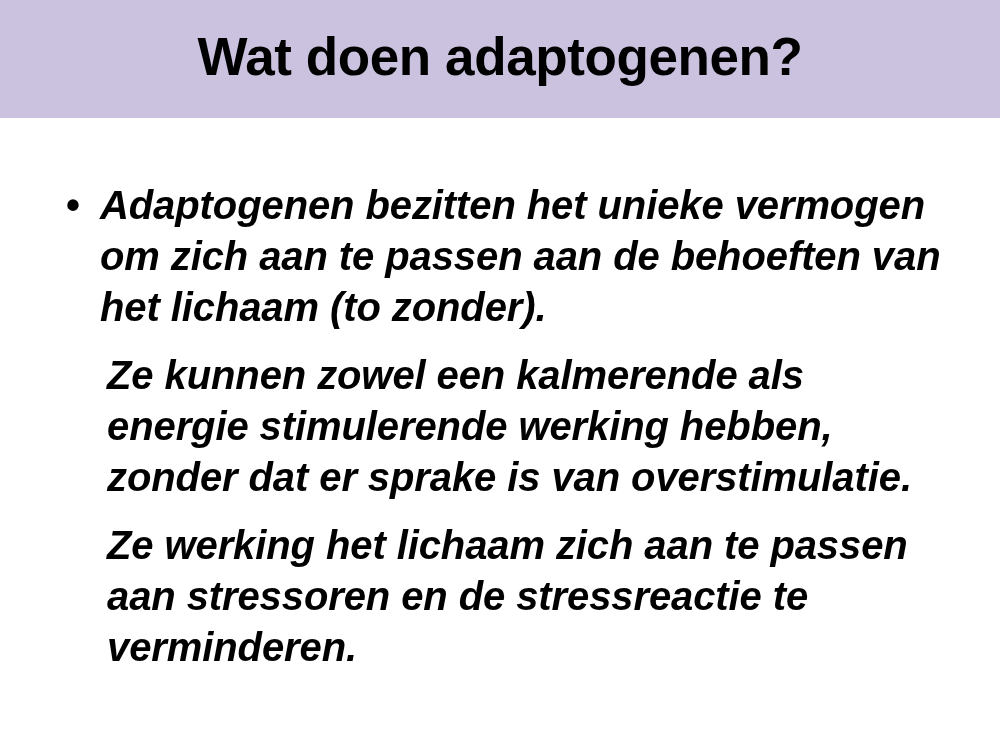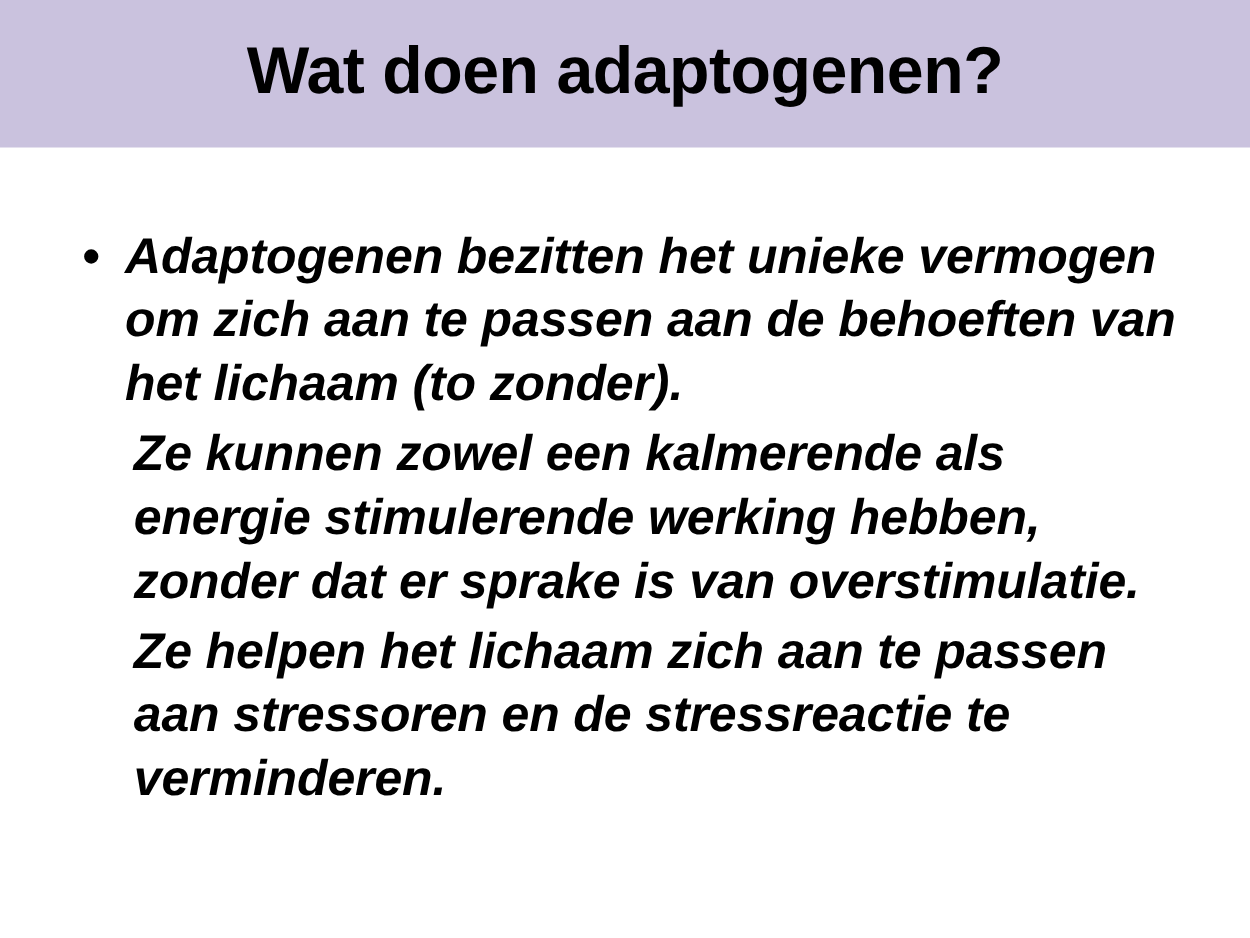--- a/index.html
+++ b/index.html
@@ -76,21 +76,21 @@
     font-weight: bold;
     font-style: italic;
     font-size: 40px;
     line-height: 51px;
     color: #000000;
     letter-spacing: -0.1px;
     text-align: left;
   }
 
   .para + .para {
-    margin-top: 5px;
+    margin-top: 17px;
   }
 
   .para .bullet-mark {
     position: absolute;
     left: 4px;
     top: 0;
     width: 24px;
     font-style: normal;
     font-weight: bold;
     font-size: 40px;
@@ -117,19 +117,19 @@
       <p class="para">
         <span class="bullet-mark">•</span>
         <span>Adaptogenen bezitten het unieke vermogen om zich aan te passen aan de behoeften van het lichaam (to zonder).</span>
       </p>
 
       <p class="para indented">
         <span>Ze kunnen zowel een kalmerende als energie stimulerende werking hebben, zonder dat er sprake is van overstimulatie.</span>
       </p>
 
       <p class="para indented">
-        <span>Ze helpen het lichaam zich aan te passen aan stressoren en de stressreactie te verminderen.</span>
+        <span>Ze werking het lichaam zich aan te passen aan stressoren en de stressreactie te verminderen.</span>
       </p>
 
     </div>
   </div>
 
 </div>
 
 </body></html>

